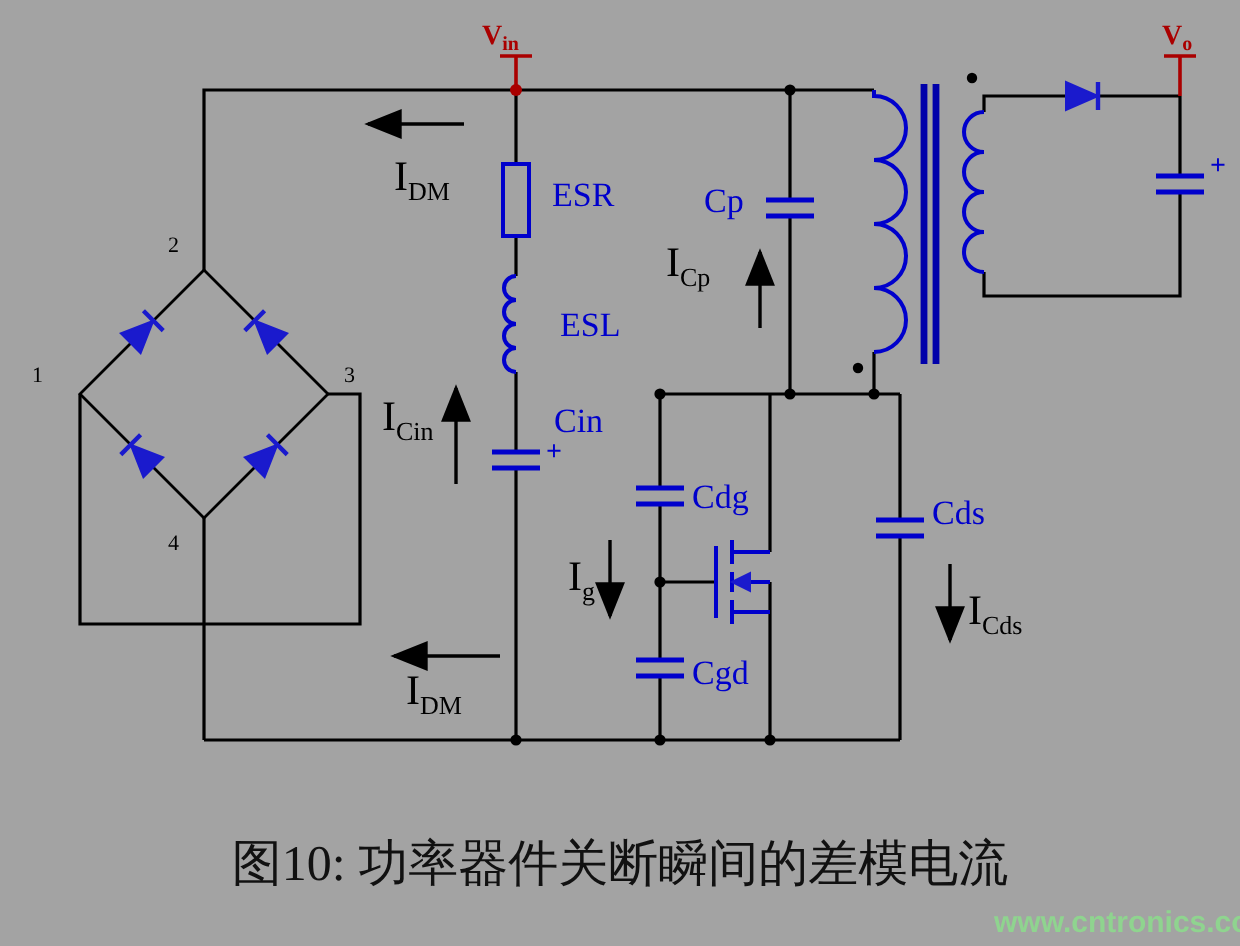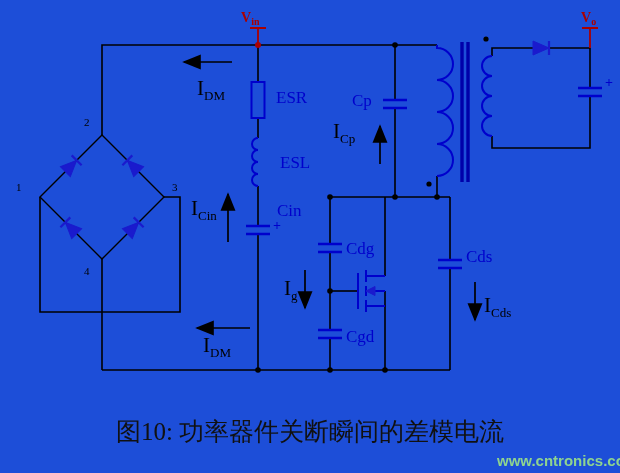--- a/index.html
+++ b/index.html
@@ -1,16 +1,16 @@
 <!DOCTYPE html>
 <html><head>
 <meta charset="utf-8">
 <style>
   html,body { margin:0; padding:0; background:#ffffff; }
-  .stage { position:relative; width:620px; height:473px; background:#1d4ed8; overflow:hidden; }
+  .stage { position:relative; width:620px; height:473px; background:#a3a3a3; overflow:hidden; }
   svg { display:block; }
   svg text { font-family:"Liberation Serif","DejaVu Serif",serif; }
   .wire   { stroke:#000; stroke-width:1.6; fill:none; }
   .thin   { stroke:#000; stroke-width:1.4; fill:none; }
   .comp   { stroke:#0000cc; stroke-width:2; fill:none; }
   .plate  { stroke:#0000cc; stroke-width:2.4; fill:none; }
   .core   { stroke:#0000aa; stroke-width:3.4; fill:none; }
   .arrow  { stroke:#000; stroke-width:1.7; fill:none; marker-end:url(#ah); }
   .dfill  { fill:#1a1acd; stroke:#1a1acd; }
   .dbar   { stroke:#1a1acd; stroke-width:2.2; fill:none; }

